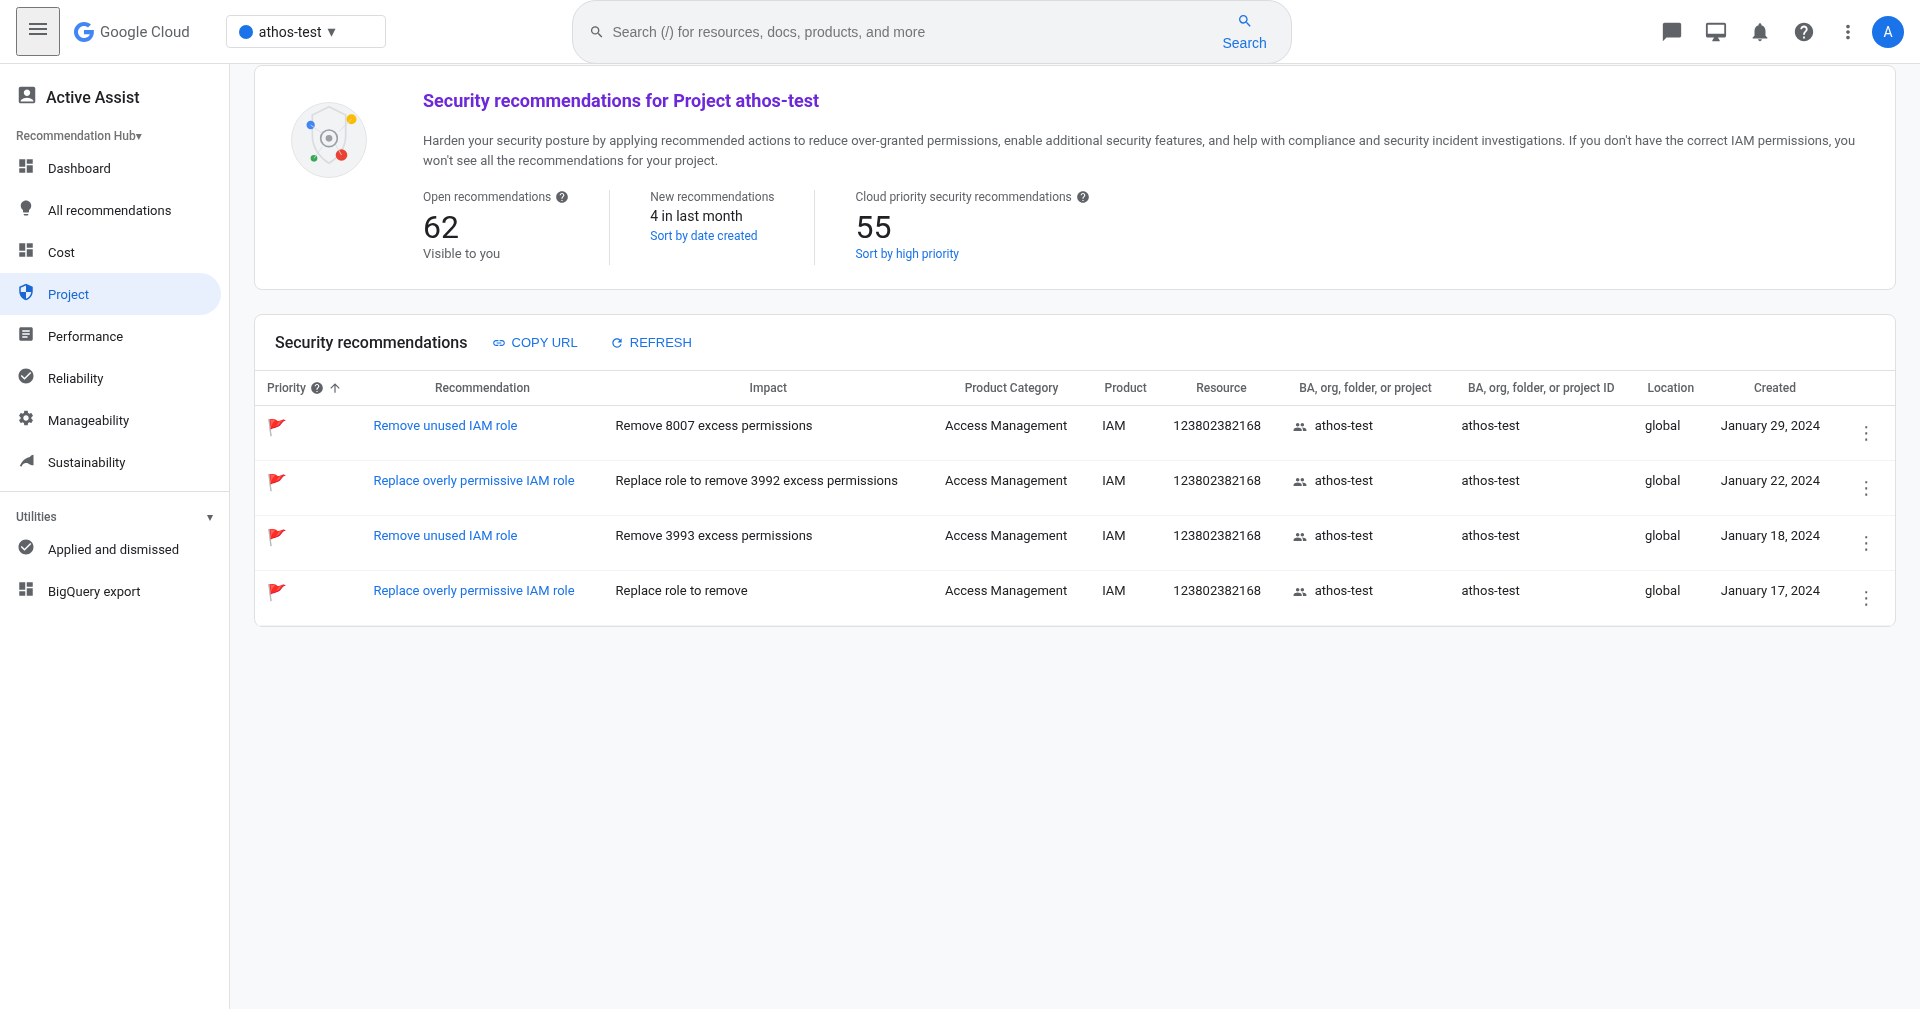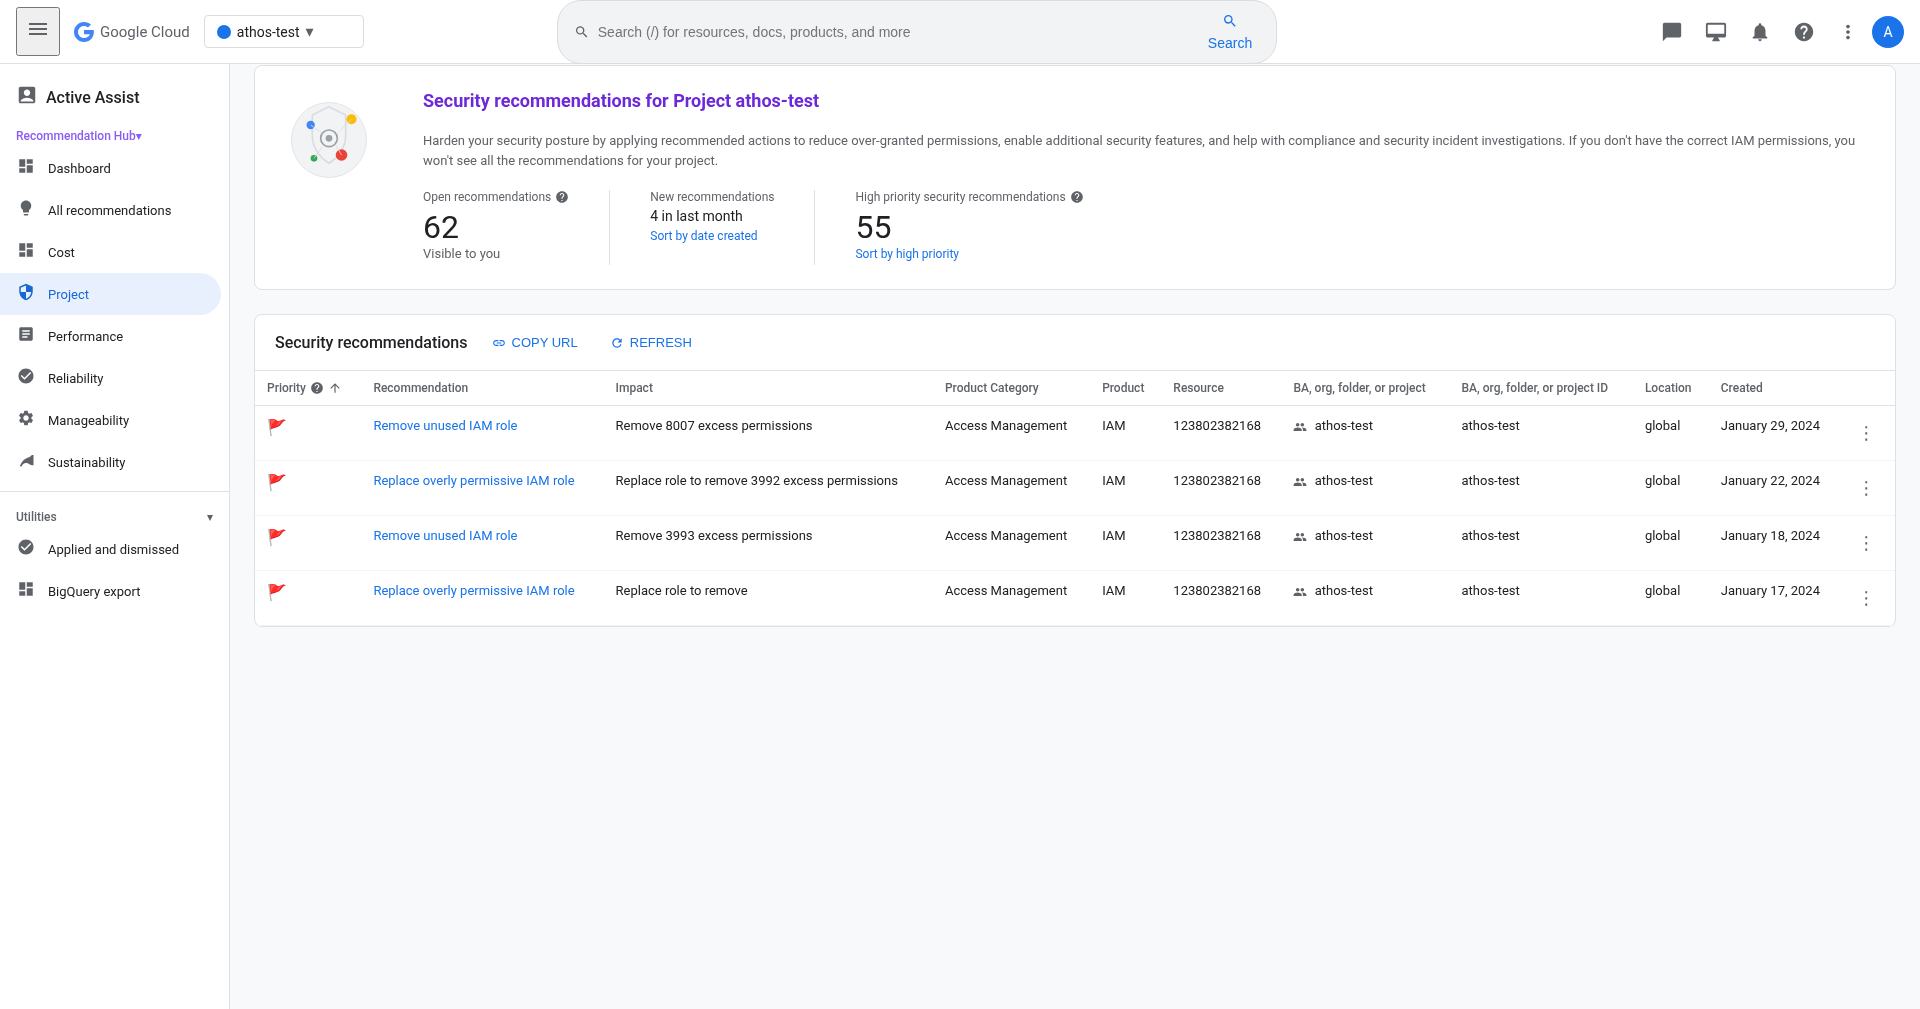--- a/index.html
+++ b/index.html
@@ -12,21 +12,21 @@
       height: 64px;
       background: #fff;
       border-bottom: 1px solid #e0e0e0;
       padding: 0 16px;
       gap: 12px;
       position: fixed;
       top: 0; left: 0; right: 0;
       z-index: 100;
     }
     .nav-menu-icon { cursor: pointer; color: #5f6368; font-size: 20px; padding: 8px; }
-    .google-cloud-logo { display: flex; align-items: center; gap: 4px; margin-right: 2px; }
+    .google-cloud-logo { display: flex; align-items: center; gap: 4px; margin-right: 24px; }
     .google-cloud-logo .logo-text { font-size: 15px; color: #5f6368; font-weight: 400; }
     .project-selector {
       display: flex; align-items: center; gap: 6px;
       border: 1px solid #dadce0; border-radius: 4px;
       padding: 6px 12px; cursor: pointer; background: #fff;
       min-width: 160px;
     }
     .project-dot { width: 14px; height: 14px; background: #1a73e8; border-radius: 50%; }
     .project-name { font-size: 14px; color: #202124; }
     .project-arrow { color: #5f6368; font-size: 16px; }
@@ -61,21 +61,21 @@
       position: fixed; top: 64px; bottom: 0; left: 0;
     }
     .sidebar-app-header {
       display: flex; align-items: center; gap: 8px;
       padding: 12px 16px 8px 16px;
     }
     .sidebar-app-icon { color: #5f6368; font-size: 20px; }
     .sidebar-app-title { font-size: 16px; color: #202124; font-weight: 500; }
     .sidebar-section-header {
       display: flex; align-items: center; justify-content: flex-start;
-      padding: 10px 16px 4px 16px; color: #8b5cf6; font-size: 12px; font-weight: 500;
+      padding: 10px 16px 4px 16px; color: #737373; font-size: 12px; font-weight: 500;
       cursor: pointer;
     }
     .sidebar-item {
       display: flex; align-items: center; gap: 12px;
       padding: 10px 16px; cursor: pointer; color: #202124;
       font-size: 13px; border-radius: 0 24px 24px 0; margin-right: 8px;
     }
     .sidebar-item.active { background: #e8f0fe; color: #1967d2; }
     .sidebar-item .item-icon { font-size: 18px; color: #5f6368; width: 20px; text-align: center; }
     .sidebar-item.active .item-icon { color: #1967d2; }
@@ -132,21 +132,21 @@
     .filter-label { font-size: 13px; color: #5f6368; font-weight: 500; }
     .filter-input {
       flex: 1; border: none; outline: none; font-size: 13px; color: #5f6368;
       background: transparent;
     }
     .filter-right { display: flex; gap: 8px; margin-left: auto; color: #5f6368; }
 
     
     .data-table { width: 100%; border-collapse: collapse; }
     .data-table th {
-      padding: 10px 12px; text-align: left; font-size: 12px;
+      padding: 10px 12px; text-align: center; font-size: 12px;
       font-weight: 500; color: #5f6368; border-bottom: 1px solid #e0e0e0;
       white-space: nowrap;
     }
     .data-table td {
       padding: 12px; font-size: 13px; color: #202124;
       border-bottom: 1px solid #f1f3f4; vertical-align: top;
     }
     .priority-flag { color: #ea4335; font-size: 16px; }
     .rec-link { color: #1a73e8; text-decoration: none; cursor: pointer; }
     .th-sortable { cursor: pointer; display: flex; align-items: center; gap: 4px; }
@@ -382,21 +382,21 @@
         <div class="stat-block">
           <div class="stat-label">
             <span>New recommendations</span>
           </div>
           <div class="stat-sub" style="font-size:14px;color:#202124;margin-bottom:4px;">4 in last month</div>
           <a class="stat-link">Sort by date created</a>
         </div>
 
         <div class="stat-block">
           <div class="stat-label">
-            <span>High priority security recommendations</span>
+            <span>Cloud priority security recommendations</span>
             <svg width="14" height="14" viewBox="0 0 24 24" fill="#5f6368" style="cursor:pointer">
                 <path d="M12 2C6.48 2 2 6.48 2 12s4.48 10 10 10 10-4.48 10-10S17.52 2 12 2zm1 17h-2v-2h2v2zm2.07-7.75l-.9.92C13.45 12.9 13 13.5 13 15h-2v-.5c0-1.1.45-2.1 1.17-2.83l1.24-1.26c.37-.36.59-.86.59-1.41 0-1.1-.9-2-2-2s-2 .9-2 2H8c0-2.21 1.79-4 4-4s4 1.79 4 4c0 .88-.36 1.68-.93 2.25z"></path>
               </svg>
           </div>
           <div class="stat-value">55</div>
           <a class="stat-link">Sort by high priority</a>
         </div>
       </div>
     </div>
   </div>

